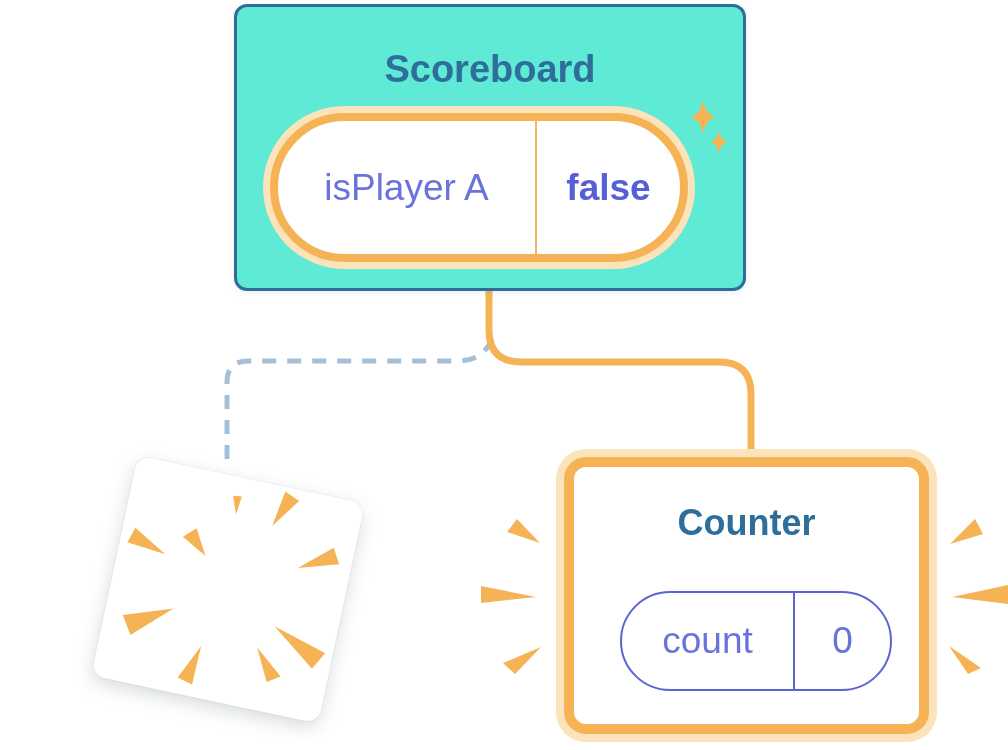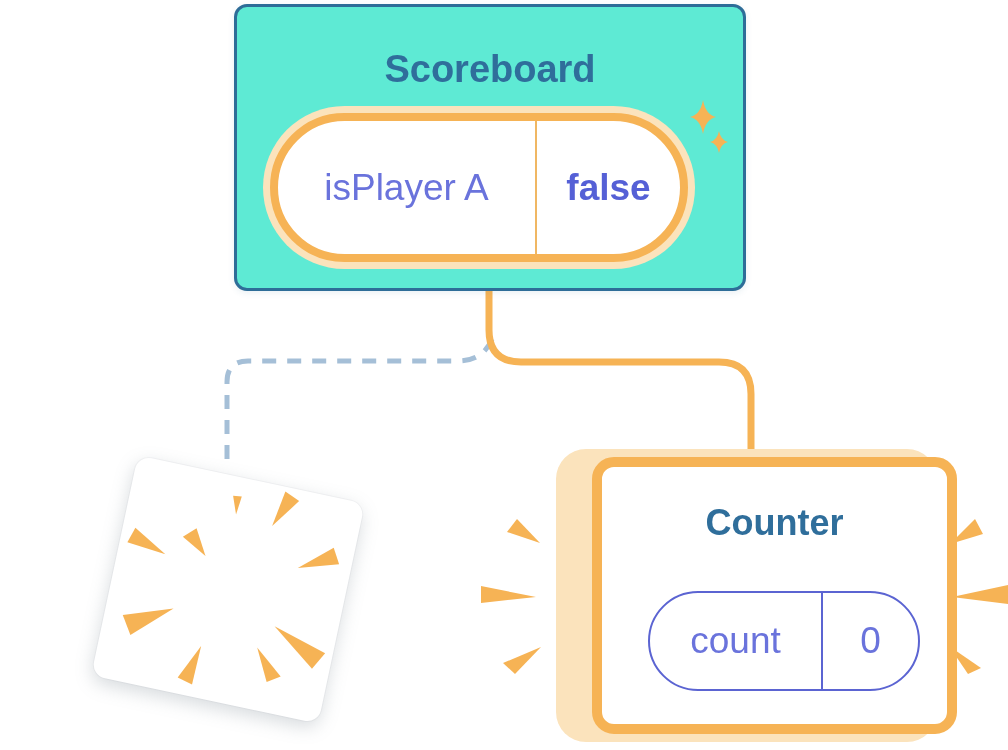--- a/index.html
+++ b/index.html
@@ -60,21 +60,21 @@
   .sparkles path{fill:var(--orange);}
 
   
   .counter-card{
     position:absolute;left:556px;top:449px;width:381px;height:293px;
     box-sizing:border-box;background:var(--orange-halo);
     border-radius:30px;padding:8px;
   }
   .counter-inner{
     position:relative;width:100%;height:100%;box-sizing:border-box;
-    background:#fff;border:10px solid var(--orange);border-radius:22px;margin-left:28px;
+    background:#fff;border:10px solid var(--orange);border-radius:22px;
   }
   .counter-inner .card-title{top:36px;font-size:36px;}
   .purple-pill{
     left:46px;top:124px;width:272px;height:100px;
     border:2px solid var(--pill-border-purple);
     text-align:right;
   }
   .purple-pill .pill-cell{font-size:37px;}
   .purple-pill .pill-cell.key{width:171px;}
   .purple-pill .pill-cell.value{width:95px;}

